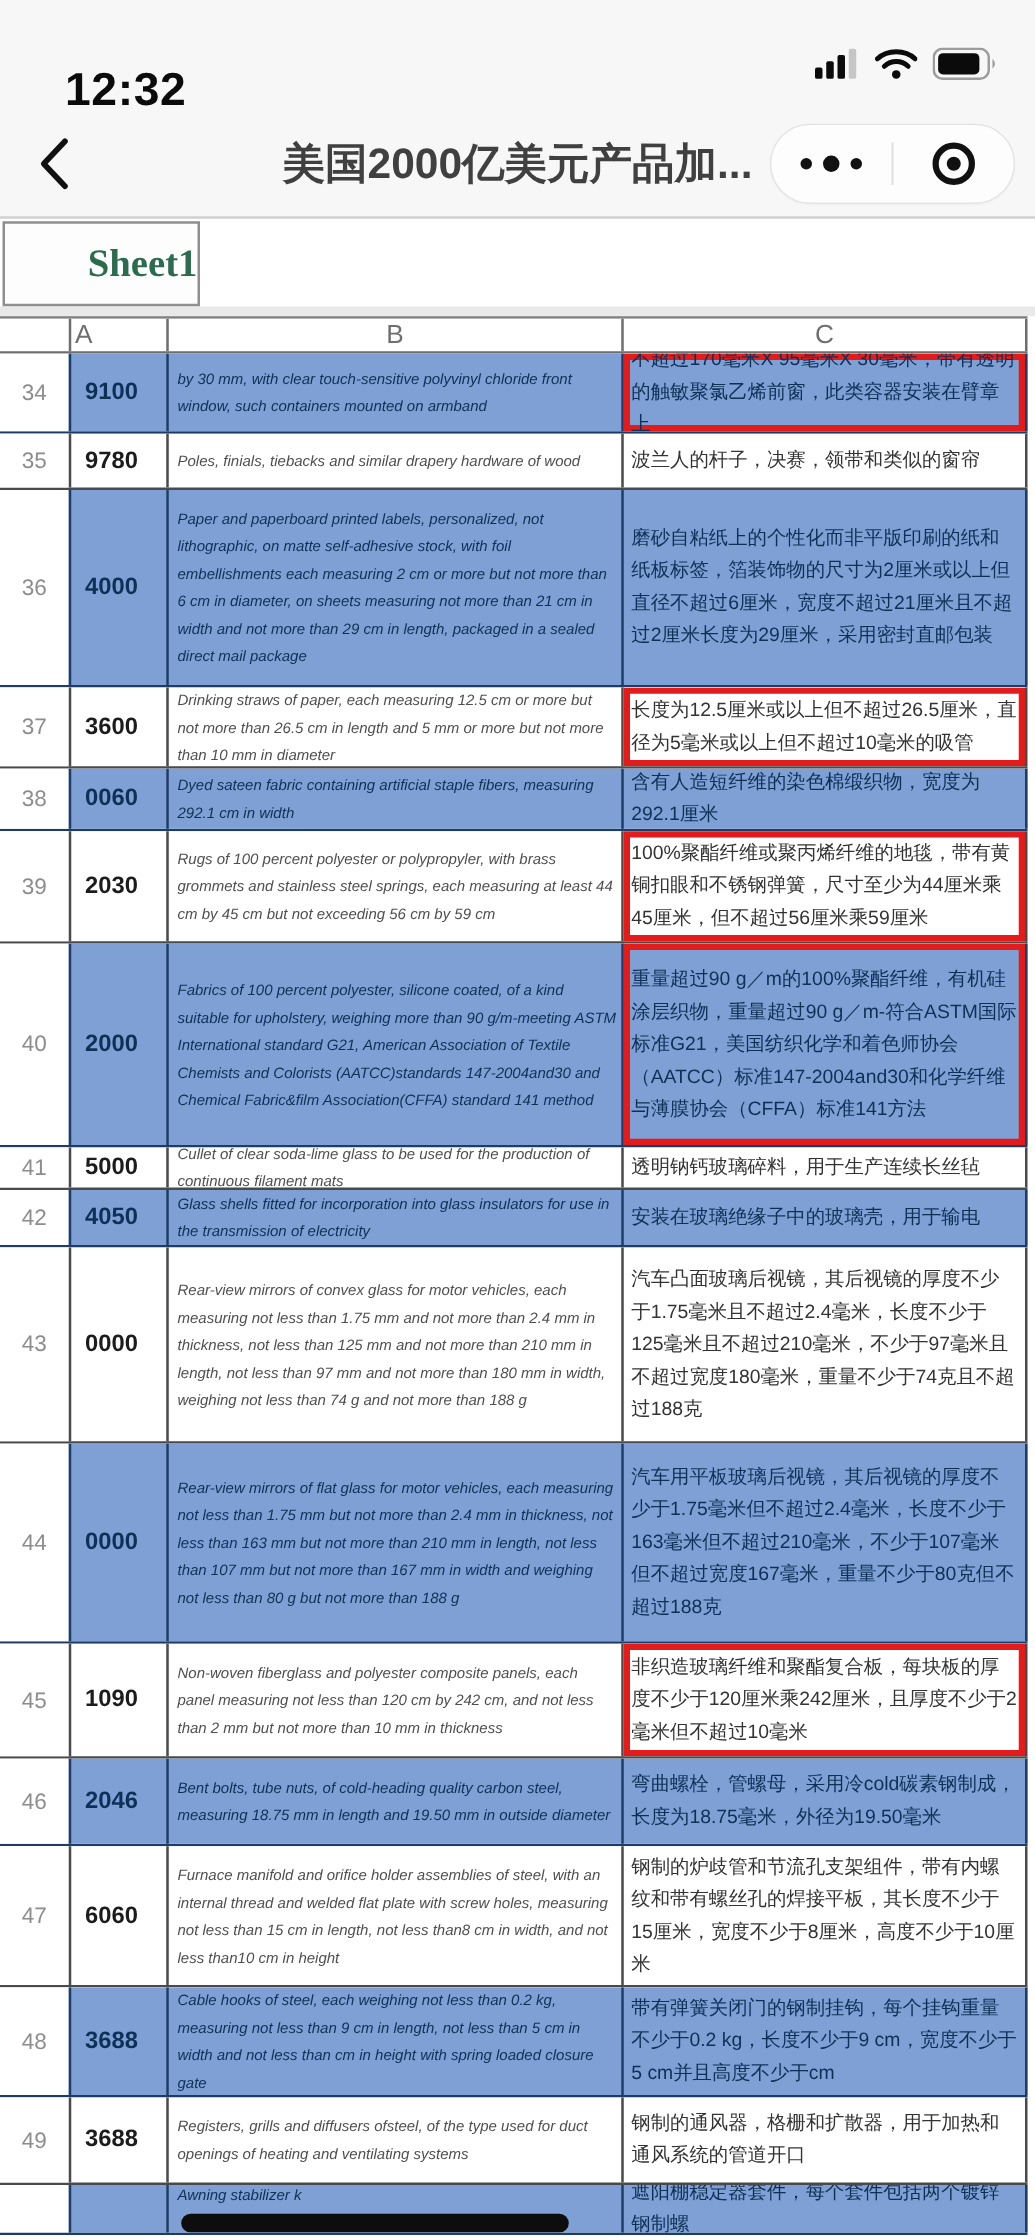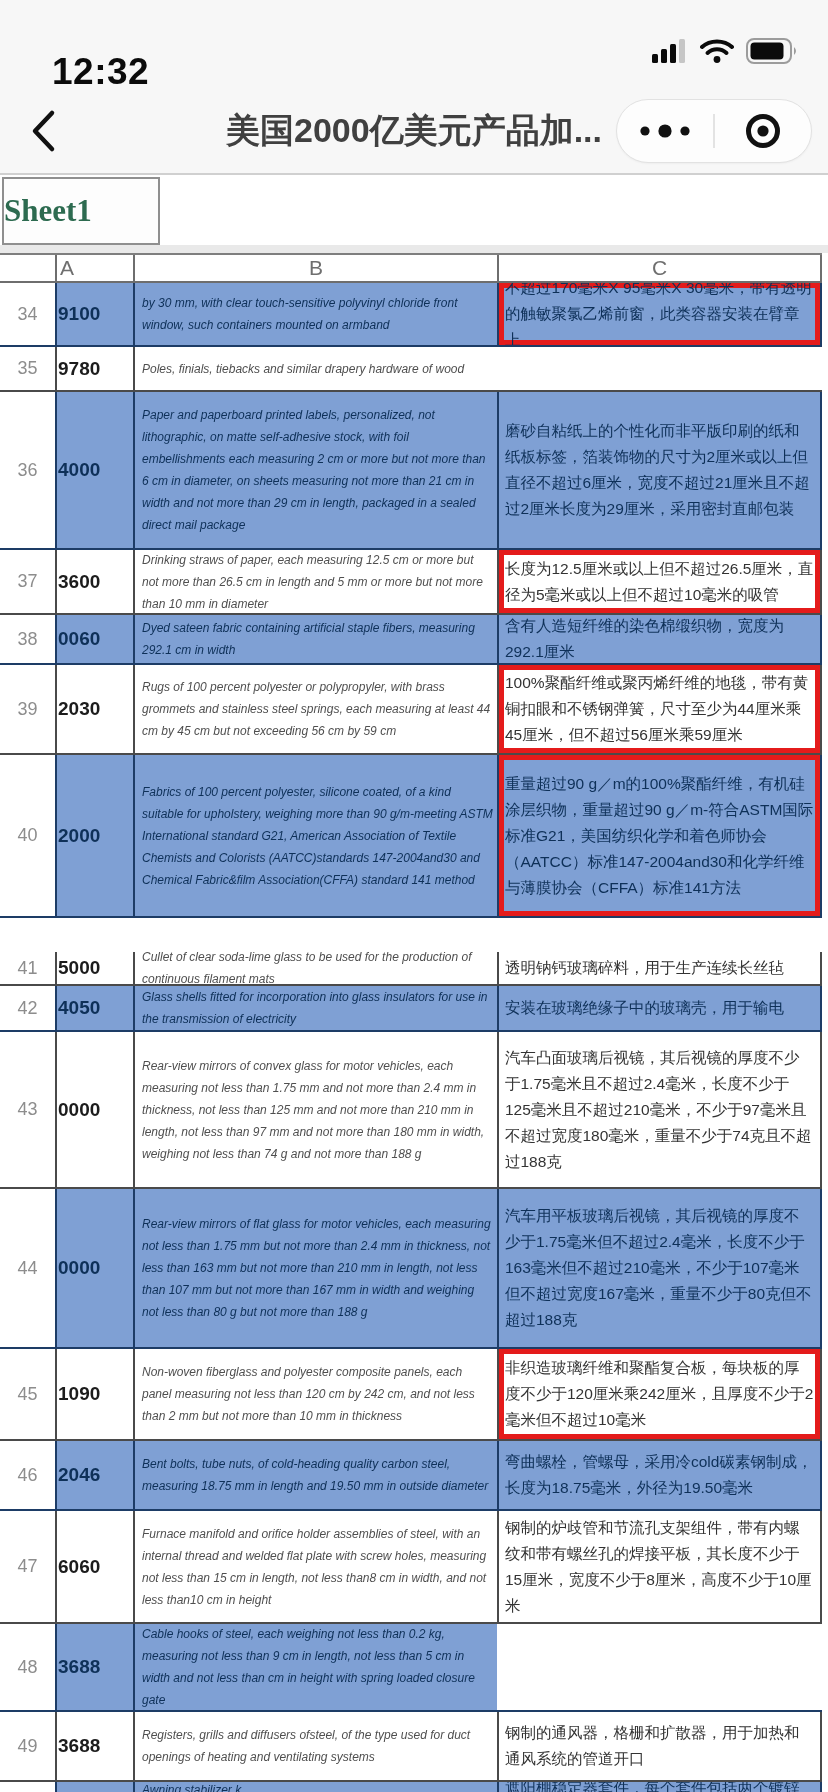--- a/index.html
+++ b/index.html
@@ -27,40 +27,40 @@
     width:194px;height:62px;border-radius:34px;background:#fdfdfd;
     border:1.5px solid #e2e2e2;box-shadow:0 1px 2px rgba(0,0,0,.04);
     display:flex;align-items:center;
   }
   .capsule-half{flex:1;display:flex;align-items:center;justify-content:center;background:none;border:none;height:100%;padding:0;}
   .capsule-divider{width:2px;height:34px;background:#e3e3e3;}
   
   .sheet-bar{height:72px;background:#ffffff;border-top:2px solid #d0d0d0;position:relative;box-sizing:border-box;}
   .sheet-tab{
     position:absolute;left:2px;top:2px;bottom:0;width:158px;background:#fdfdfd;
-    border:2px solid #8f8f8f;box-sizing:border-box;display:flex;align-items:center;justify-content:flex-start;
+    border:2px solid #8f8f8f;box-sizing:border-box;display:flex;align-items:center;justify-content:flex-end;
   }
   .sheet-tab-label{
     font-family:"Liberation Serif","DejaVu Serif",serif;font-weight:700;font-size:31px;color:var(--green,#2d6b50);
   }
   .sheet-spacer{height:8px;background:#e9e9e9;}
   
   .sheet-table{width:822px;border-top:2px solid #7e7e7e;box-sizing:border-box;}
   .hdr-row{display:flex;height:28px;background:#fff;border-bottom:2px solid #6e6e6e;color:#6f6f6f;font-size:21px;box-sizing:border-box;}
   .hdr-gutter{width:55px;box-sizing:border-box;}
   .hdr-a{width:78px;border-left:2px solid #6e6e6e;box-sizing:border-box;padding-left:3px;line-height:26px;}
   .hdr-b{width:364px;border-left:2px solid #6e6e6e;box-sizing:border-box;text-align:center;line-height:26px;}
   .hdr-c{width:325px;border-left:2px solid #6e6e6e;border-right:2px solid #6e6e6e;box-sizing:border-box;text-align:center;line-height:26px;}
   .t-row{display:flex;border-bottom:2px solid #4a4a4a;box-sizing:border-box;background:#fff;}
   .t-row .gutter{
     width:55px;box-sizing:border-box;display:flex;align-items:center;justify-content:center;
     color:#8d8d8d;font-size:18px;background:#fff;
   }
   .cell{box-sizing:border-box;border-left:2px solid #4a4a4a;display:flex;align-items:center;overflow:hidden;}
-  .cell-a{width:78px;font-size:19px;font-weight:700;color:#1c1c1c;padding-left:1px;}
+  .cell-a{width:78px;font-size:19px;font-weight:700;color:#1c1c1c;padding-left:11px;}
   .cell-b{width:364px;font-size:12px;line-height:22px;color:#4f4f4f;padding:1px 4px 1px 7px;font-style:italic;}
   .cell-c{width:325px;font-size:15.5px;line-height:26px;color:#333;padding:1px 6px;border-right:2px solid #4a4a4a;position:relative;}
   .t-row.shaded{border-bottom-color:#1d3c66;}
   .t-row.shaded .cell{background:var(--row-blue,#7fa0d4);border-left-color:#1d3c66;color:#0e3058;}
   .t-row.shaded .cell-c{border-right-color:#1d3c66;}
   .t-row.shaded .cell-a{color:#0e3058;}
   .cell-c.redbox{box-shadow:inset 0 0 0 5px var(--red,#e41b1b);}
   .redact-bar{display:inline-block;width:310px;height:15px;background:#0d0d0d;border-radius:8px;vertical-align:middle;margin-left:3px;}
   .b-text,.c-text{width:100%;}
 </style>
@@ -139,20 +139,23 @@
           <span class="c-text">不超过170毫米X 95毫米X 30毫米，带有透明的触敏聚氯乙烯前窗，此类容器安装在臂章上</span>
         </div>
   </div>
 
   <div class="t-row" style="height: 45px;">
     <div class="gutter">35</div>
     <div class="cell cell-a">9780</div>
     <div class="cell cell-b">
           <span class="b-text">Poles, finials, tiebacks and similar drapery hardware of wood</span>
         </div>
+    <div class="cell cell-c">
+          <span class="c-text">波兰人的杆子，决赛，领带和类似的窗帘</span>
+        </div>
   </div>
 
   <div class="t-row shaded" style="height: 158px;">
     <div class="gutter">36</div>
     <div class="cell cell-a">4000</div>
     <div class="cell cell-b">
           <span class="b-text">Paper and paperboard printed labels, personalized, not lithographic, on matte self-adhesive stock, with foil embellishments each measuring 2 cm or more but not more than 6 cm in diameter, on sheets measuring not more than 21 cm in width and not more than 29 cm in length, packaged in a sealed direct mail package</span>
         </div>
     <div class="cell cell-c">
           <span class="c-text">磨砂自粘纸上的个性化而非平版印刷的纸和纸板标签，箔装饰物的尺寸为2厘米或以上但直径不超过6厘米，宽度不超过21厘米且不超过2厘米长度为29厘米，采用密封直邮包装</span>
@@ -196,21 +199,21 @@
     <div class="gutter">40</div>
     <div class="cell cell-a">2000</div>
     <div class="cell cell-b">
           <span class="b-text">Fabrics of 100 percent polyester, silicone coated, of a kind suitable for upholstery, weighing more than 90 g/m-meeting ASTM International standard G21, American Association of Textile Chemists and Colorists (AATCC)standards 147-2004and30 and Chemical Fabric&amp;film Association(CFFA) standard 141 method</span>
         </div>
     <div class="cell cell-c redbox">
           <span class="c-text">重量超过90 g／m的100%聚酯纤维，有机硅涂层织物，重量超过90 g／m-符合ASTM国际标准G21，美国纺织化学和着色师协会（AATCC）标准147-2004and30和化学纤维与薄膜协会（CFFA）标准141方法</span>
         </div>
   </div>
 
-  <div class="t-row" style="height: 34px; margin-top: 34px;">
+  <div class="t-row" style="height: 34px;">
     <div class="gutter">41</div>
     <div class="cell cell-a">5000</div>
     <div class="cell cell-b">
           <span class="b-text">Cullet of clear soda-lime glass to be used for the production of continuous filament mats</span>
         </div>
     <div class="cell cell-c">
           <span class="c-text">透明钠钙玻璃碎料，用于生产连续长丝毡</span>
         </div>
   </div>
 
@@ -279,20 +282,23 @@
           <span class="c-text">钢制的炉歧管和节流孔支架组件，带有内螺纹和带有螺丝孔的焊接平板，其长度不少于15厘米，宽度不少于8厘米，高度不少于10厘米</span>
         </div>
   </div>
 
   <div class="t-row shaded" style="height: 88px;">
     <div class="gutter">48</div>
     <div class="cell cell-a">3688</div>
     <div class="cell cell-b">
           <span class="b-text">Cable hooks of steel, each weighing not less than 0.2 kg, measuring not less than 9 cm in length, not less than 5 cm in width and not less than cm in height with spring loaded closure gate</span>
         </div>
+    <div class="cell cell-c">
+          <span class="c-text">带有弹簧关闭门的钢制挂钩，每个挂钩重量不少于0.2 kg，长度不少于9 cm，宽度不少于5 cm并且高度不少于cm</span>
+        </div>
   </div>
 
   <div class="t-row" style="height: 70px;">
     <div class="gutter">49</div>
     <div class="cell cell-a">3688</div>
     <div class="cell cell-b">
           <span class="b-text">Registers, grills and diffusers ofsteel, of the type used for duct openings of heating and ventilating systems</span>
         </div>
     <div class="cell cell-c">
           <span class="c-text">钢制的通风器，格栅和扩散器，用于加热和通风系统的管道开口</span>

